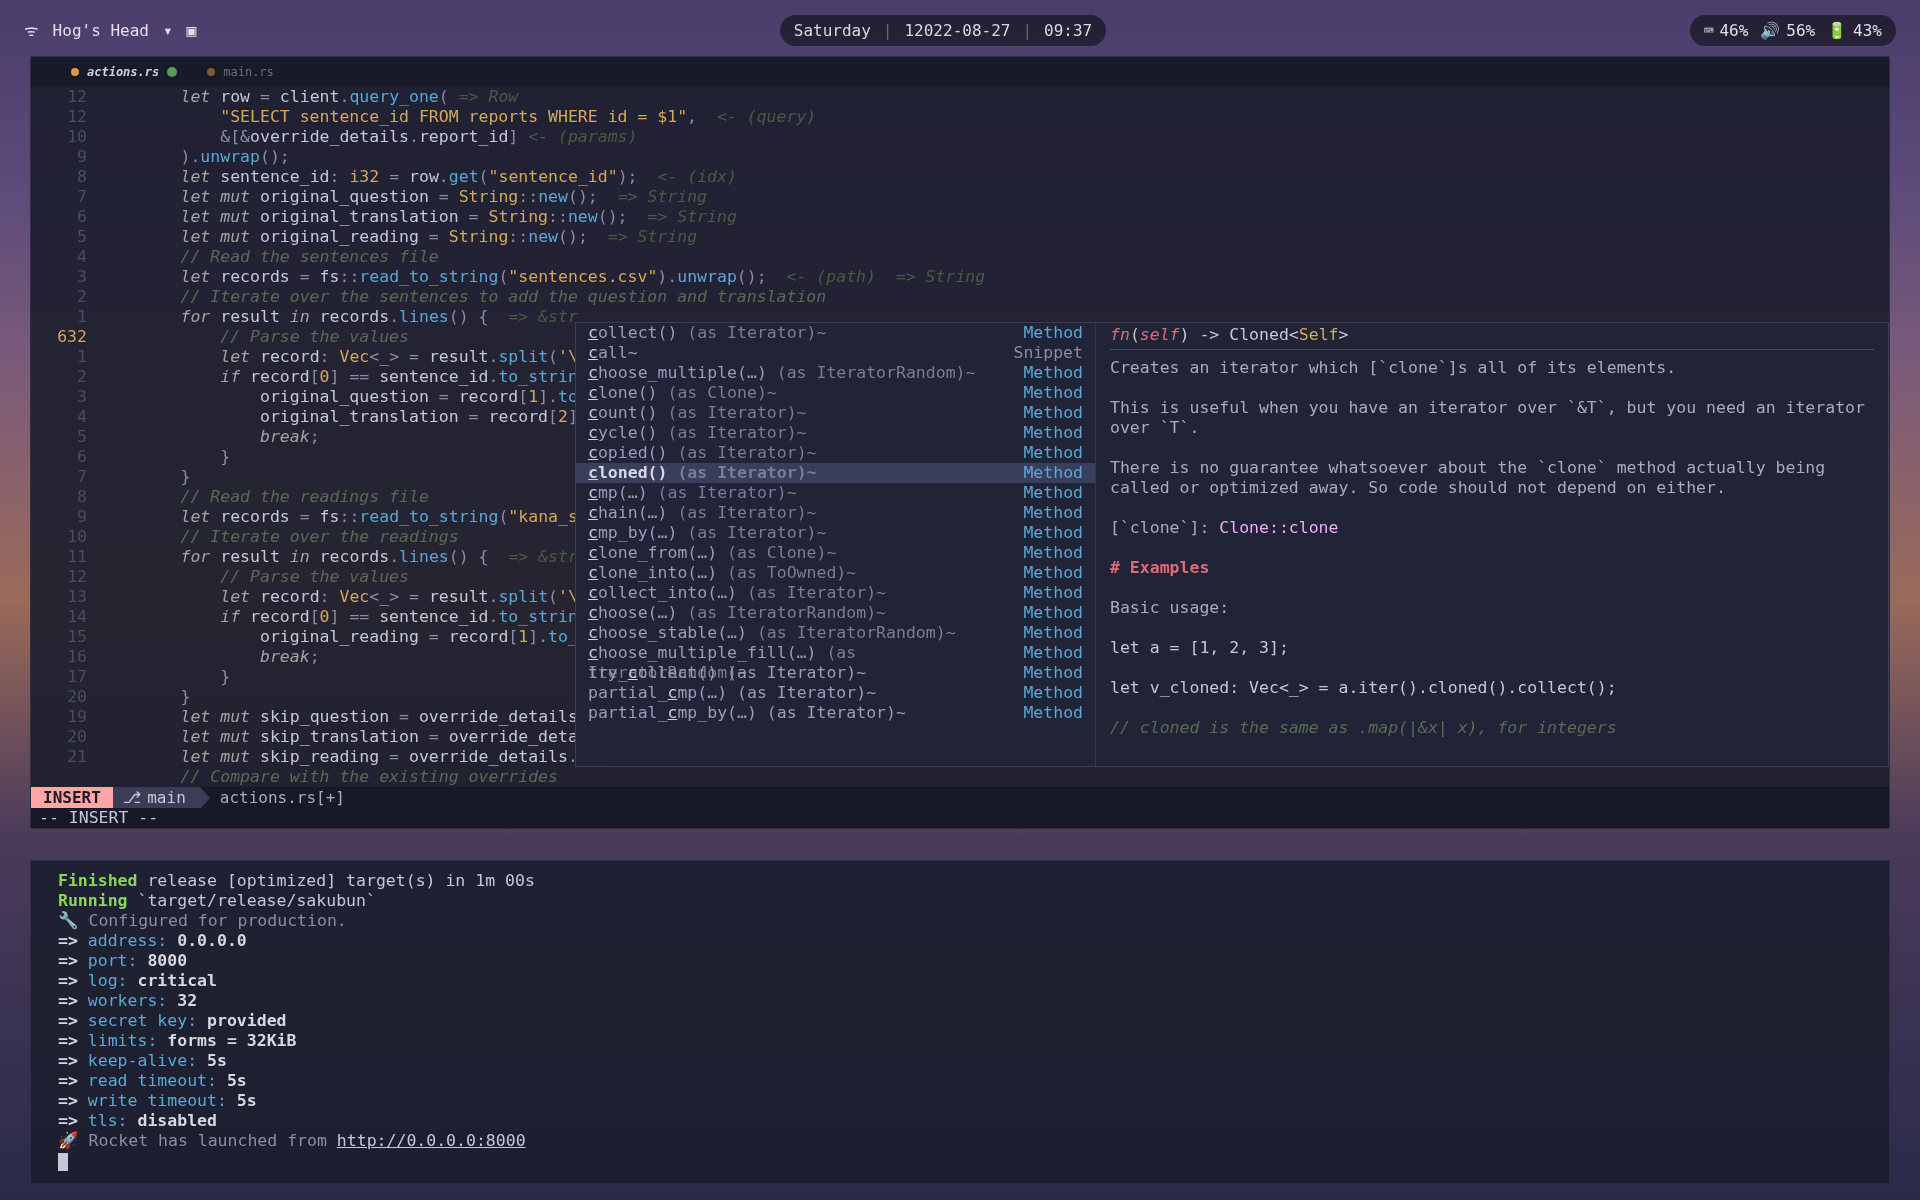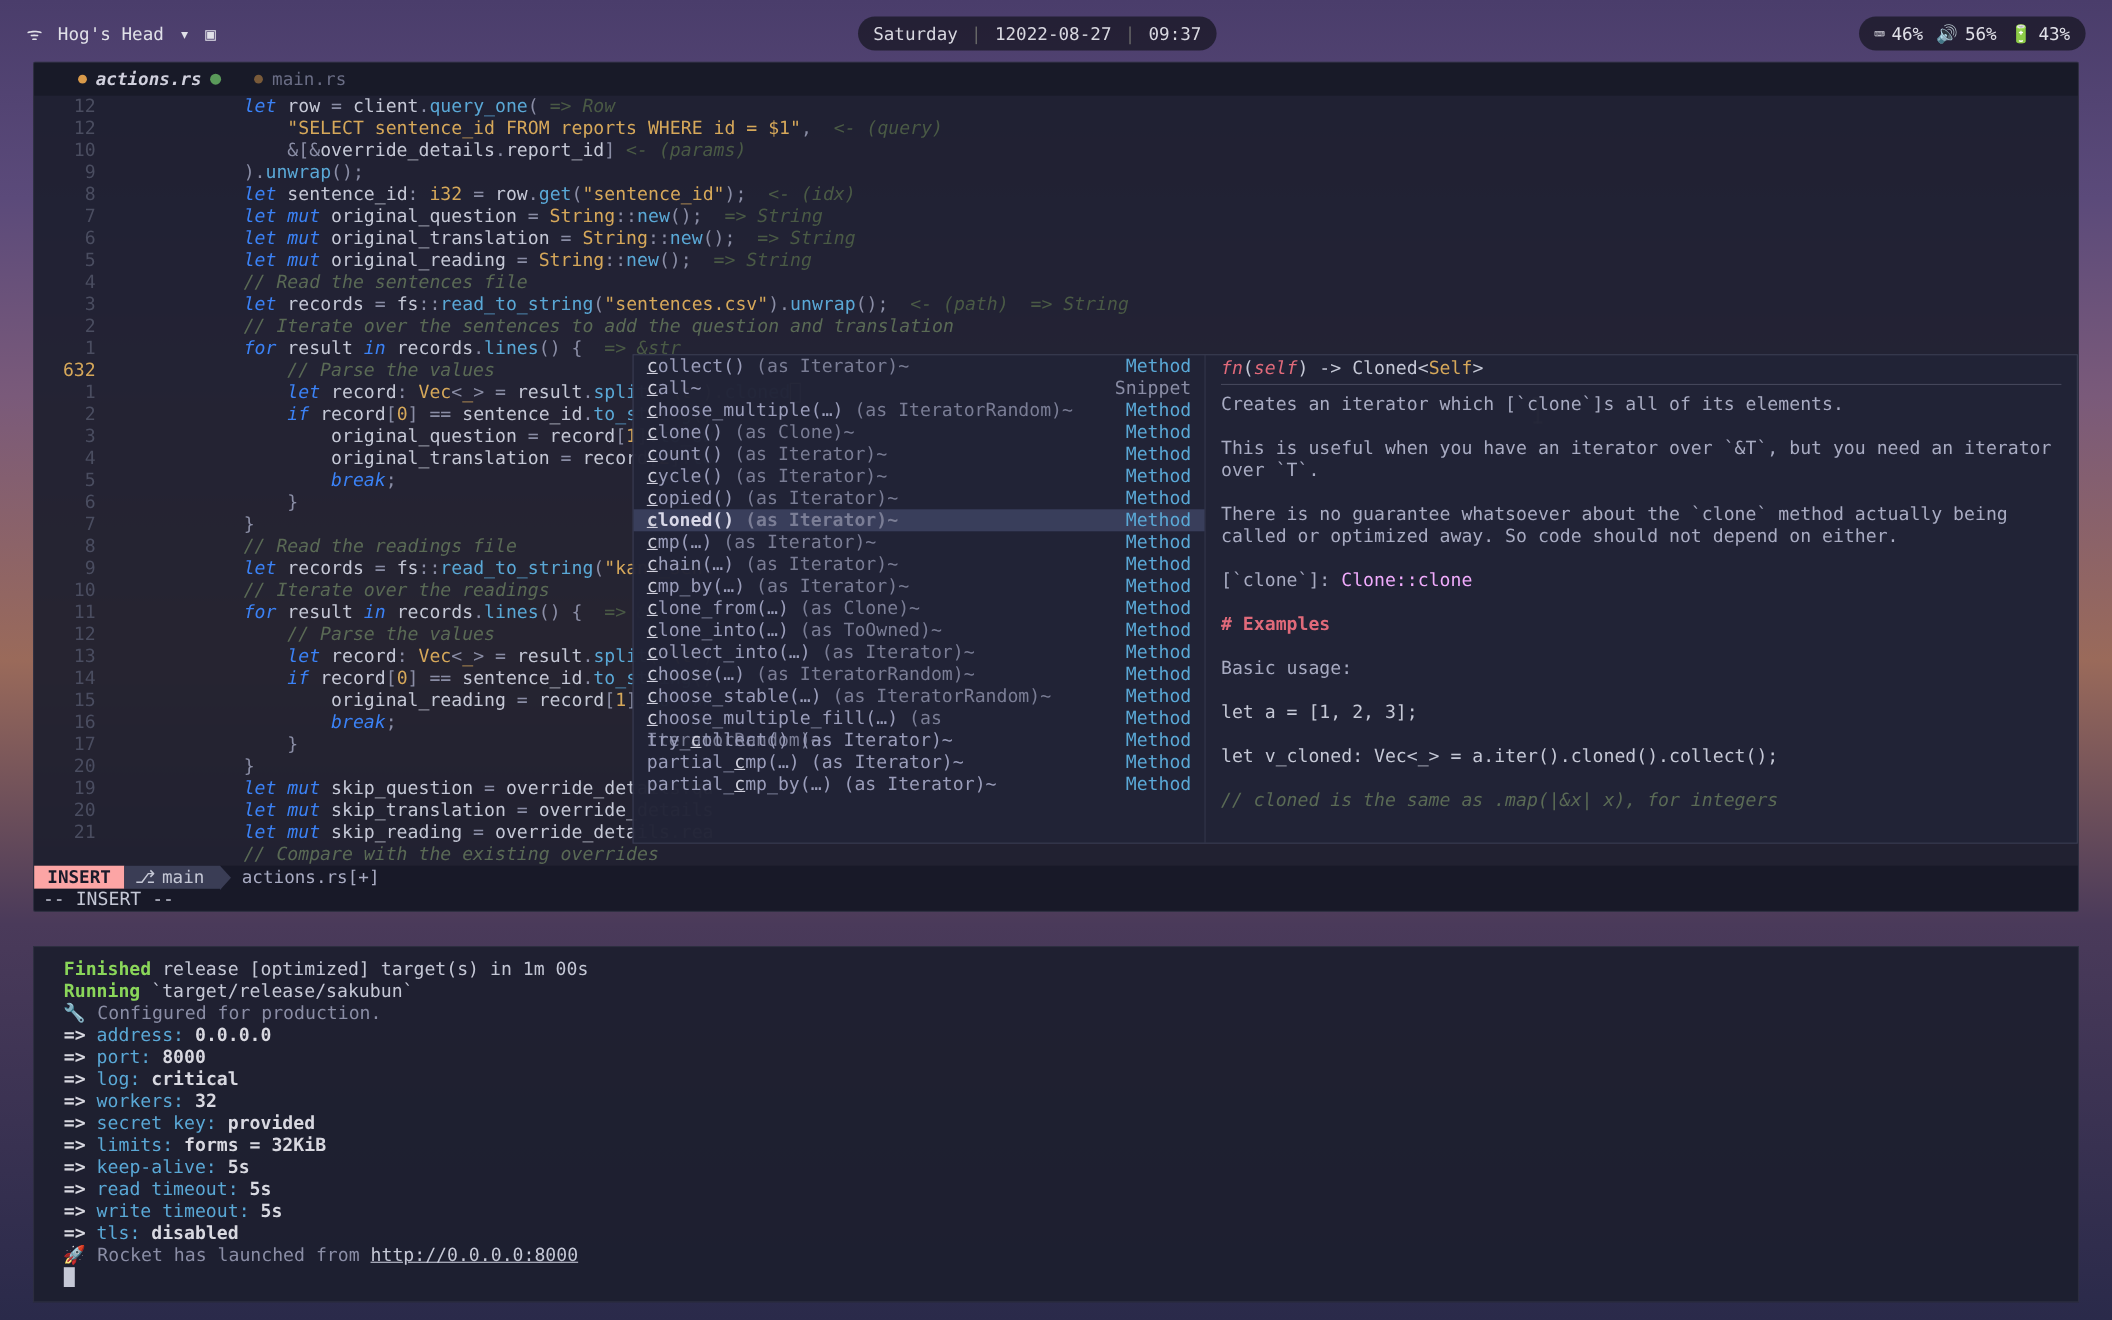--- a/index.html
+++ b/index.html
@@ -44,46 +44,45 @@
   border-radius: 2px;
   display: flex; flex-direction: column;
   overflow: hidden;
 }
 .tabbar {
   height: 30px;
   display: flex; align-items: center;
   padding-left: 40px;
   gap: 30px;
   background: rgba(24,26,40,0.95);
-  font-size: 16px;
+  font-size: 12px;
 }
 .tab { display: flex; align-items: center; gap: 8px; color: #6a6d85; }
 .tab.active { color: #d0d0dd; font-style: italic; font-weight: bold; }
 .tab-dot { width: 8px; height: 8px; border-radius: 50%; background: #d99a4a; }
 .tab .mod { width: 10px; height: 10px; border-radius: 50%; background: #5a9a5a; }
 
 .code-area {
   flex: 1;
   display: flex;
   position: relative;
   line-height: 20px;
   font-size: 16.5px;
-  gap: 41px;
 }
 .gutter {
   width: 70px;
   text-align: right;
   padding-right: 14px;
   color: #4a4d60;
   user-select: none;
 }
 .gutter .curline { color: #d6a85a; }
 .gutter .rel { color: #4a4d60; }
 .code-text { flex: 1; white-space: pre; position: relative; }
-.c-kw { color: #3b82f6; font-style: italic; }
+.c-kw { color: #a3a3a3; font-style: italic; }
 .c-fn { color: #5aa8d6; }
 .c-str { color: #d6a85a; }
 .c-type { color: #d6a85a; }
 .c-num { color: #d6a85a; }
 .c-punc { color: #8a8da5; }
 .c-comment { color: #5a6a55; font-style: italic; text-align: right; }
 .c-hint { color: #4a5a45; font-style: italic; }
 
 .cursor-box {
   display: inline-block;

